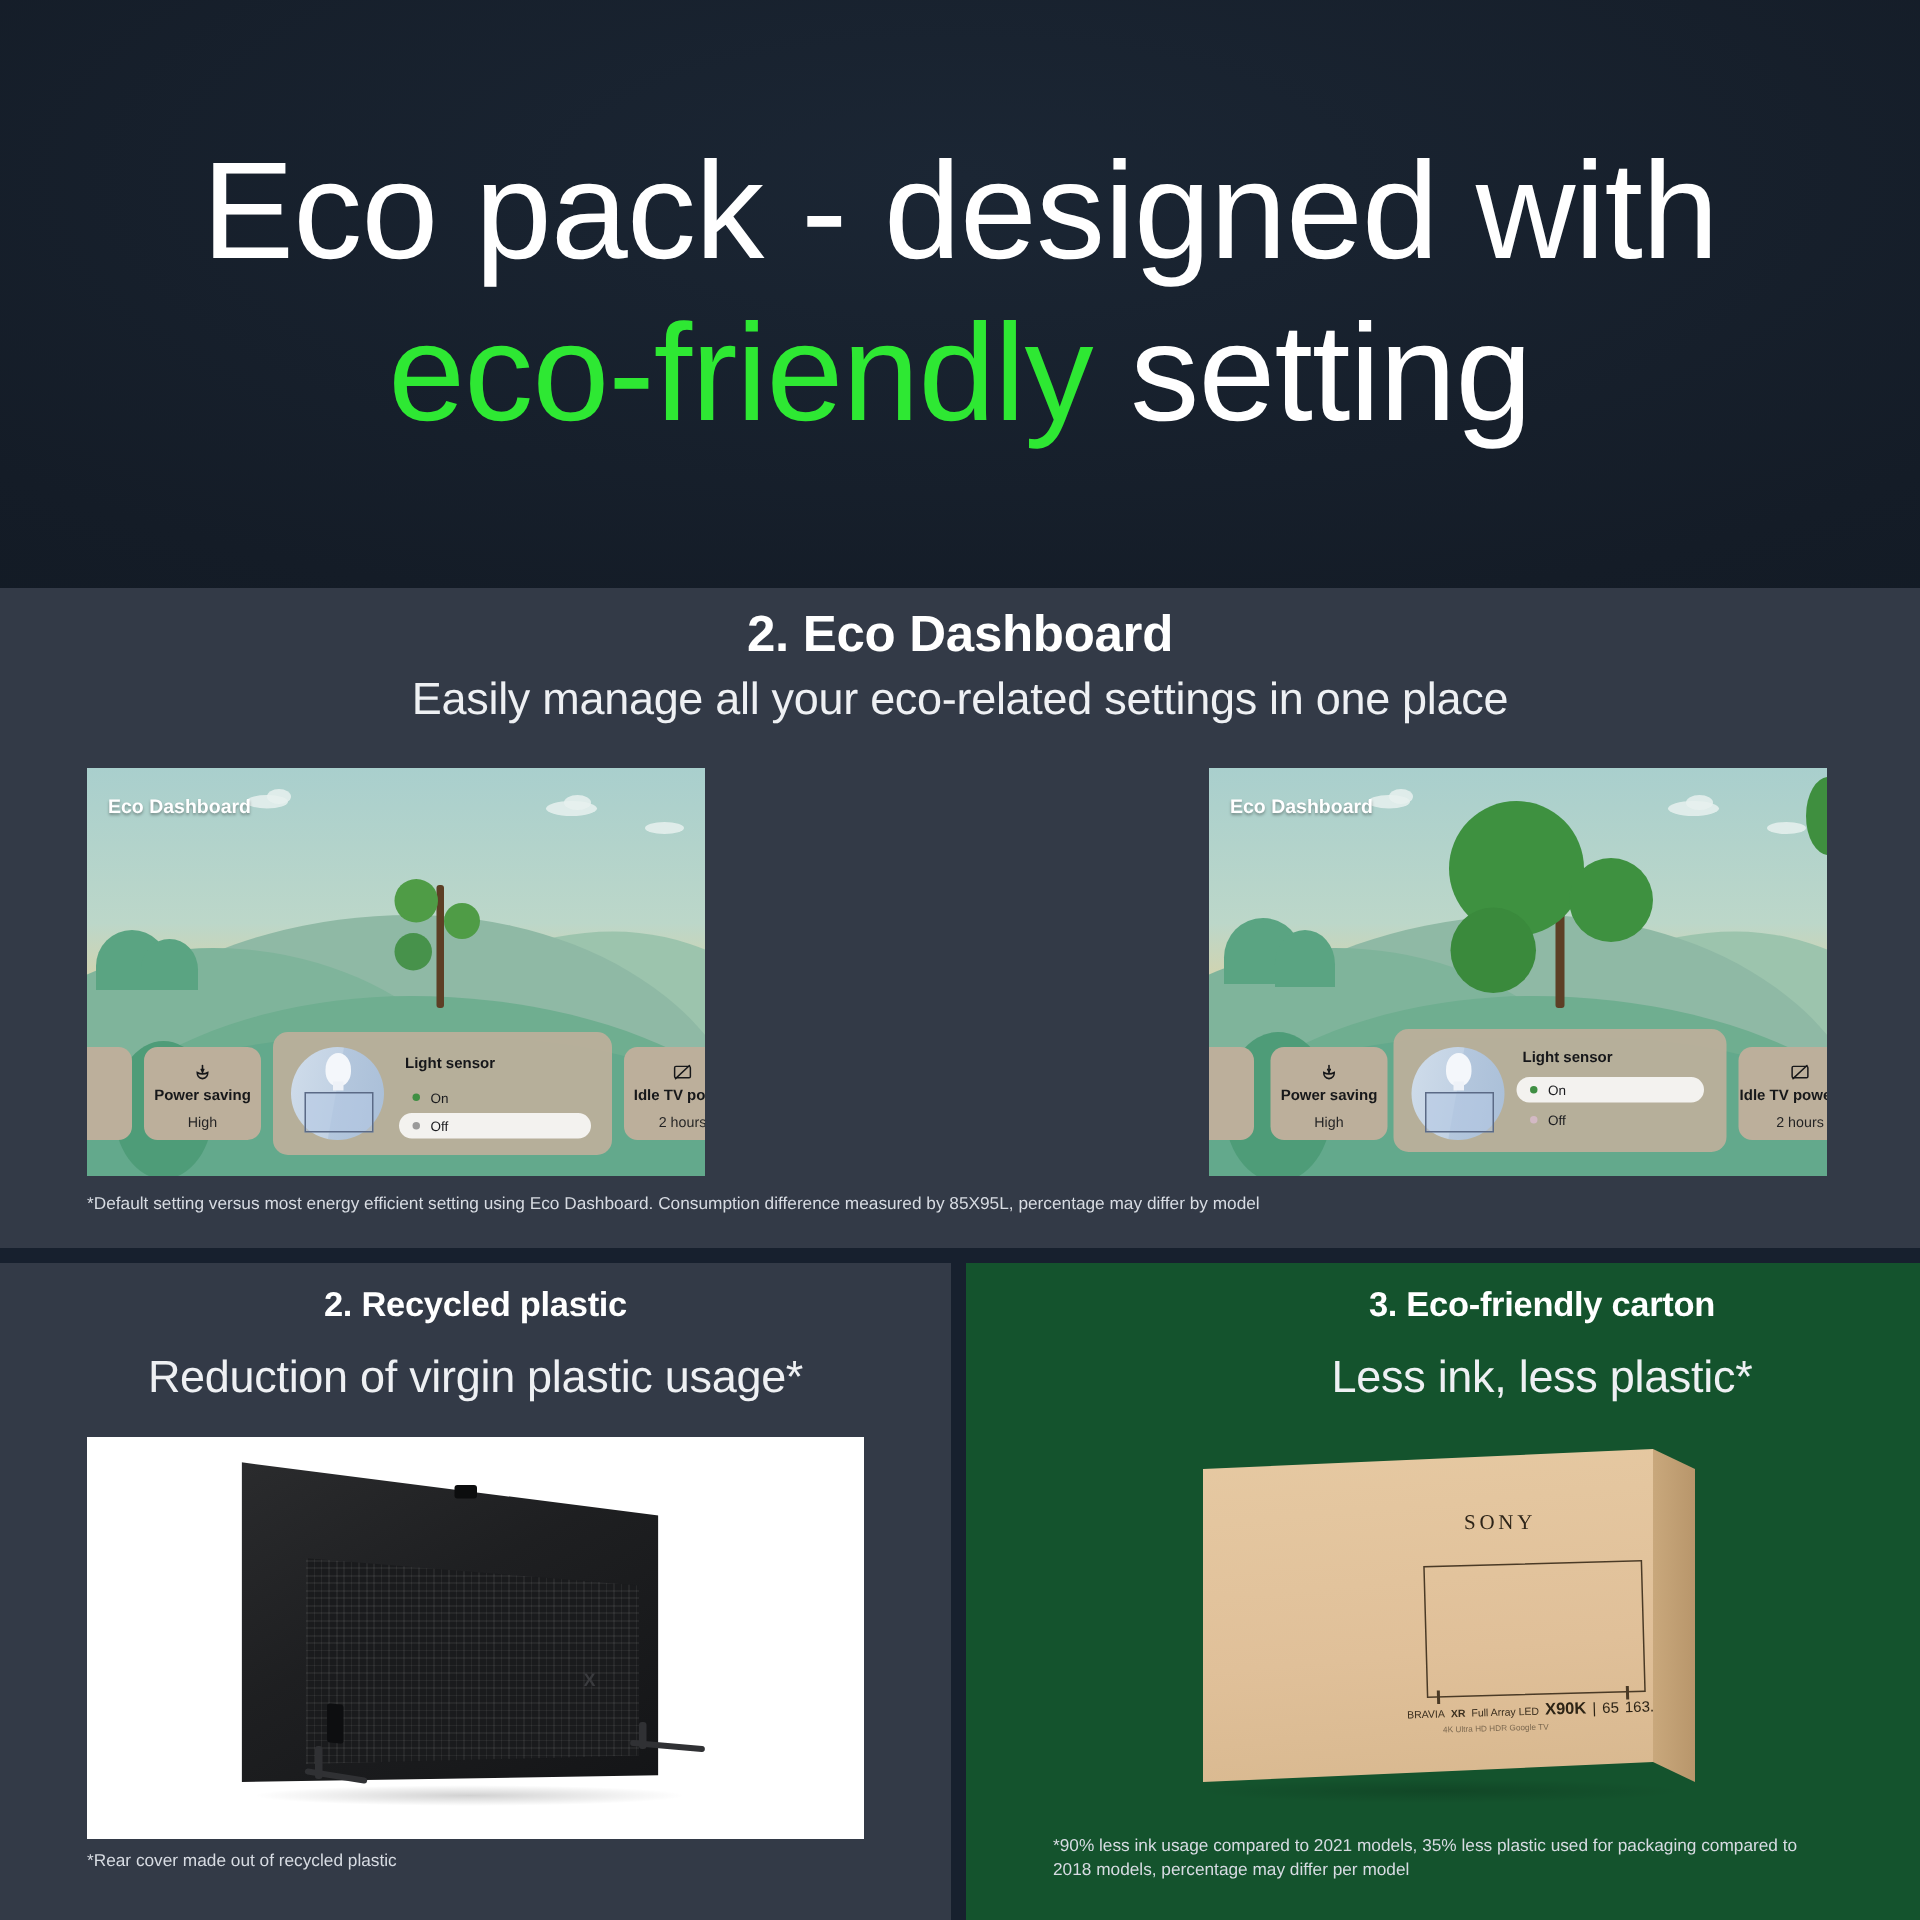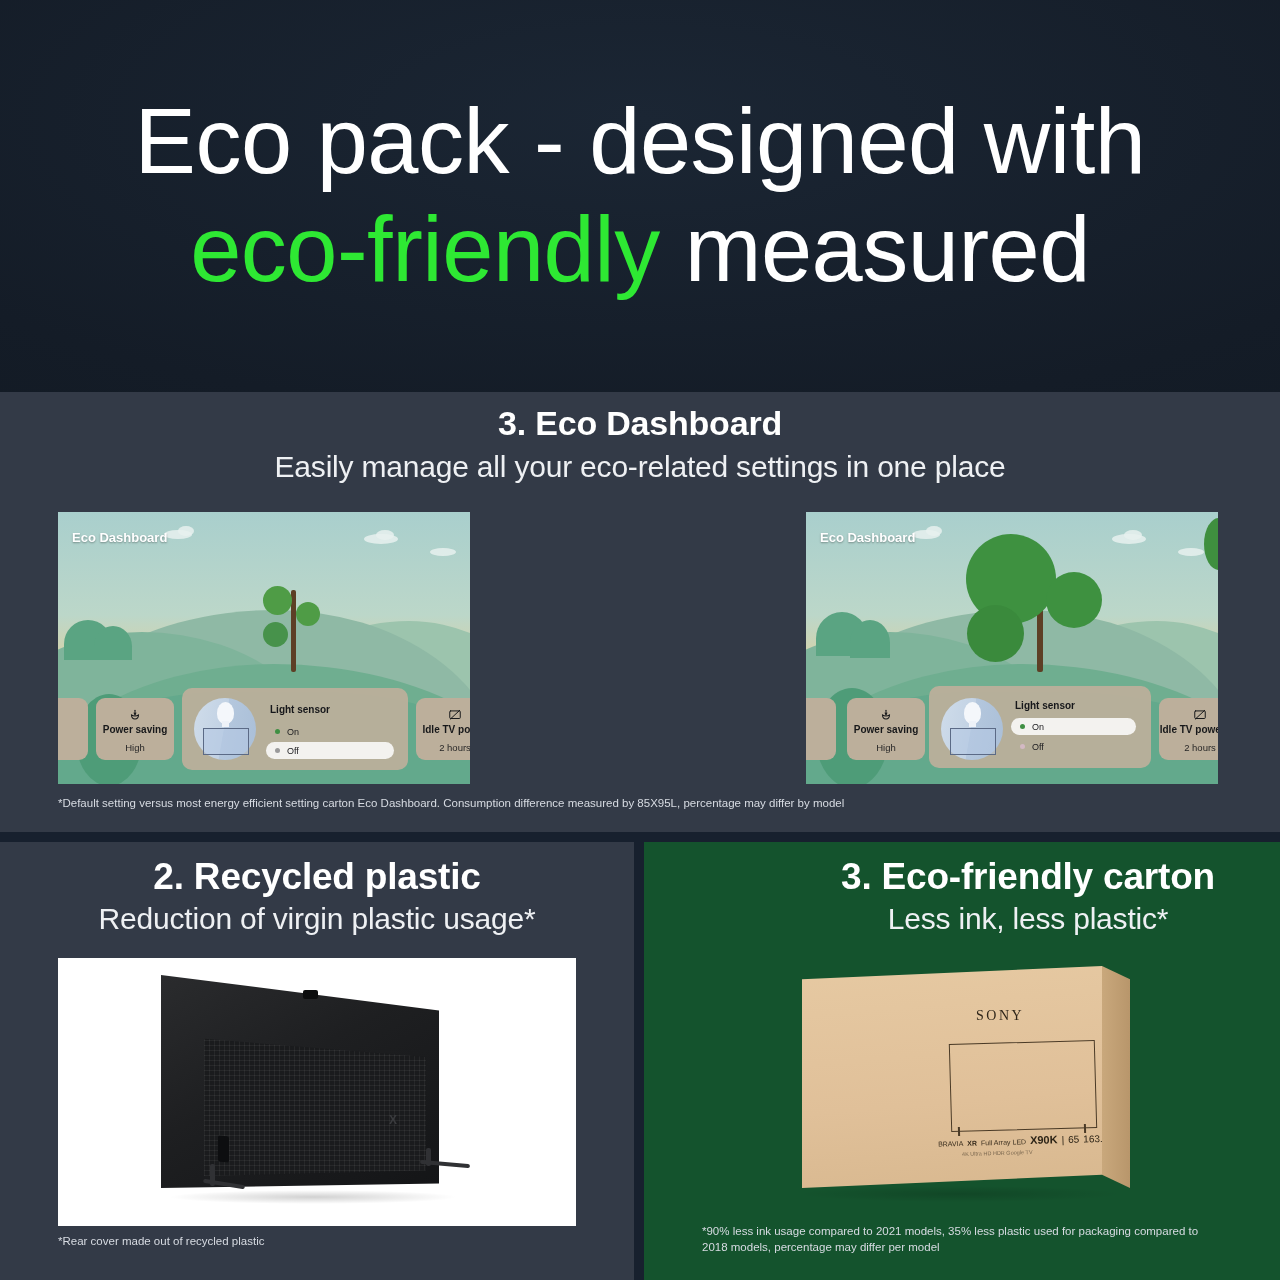--- a/index.html
+++ b/index.html
@@ -112,21 +112,21 @@
   .stat .s-big{color:#ffffff;font-size:78px;font-weight:700;line-height:1.0;margin-top:2px;letter-spacing:-1px;}
   .stat .s-bot{color:#f4f5f7;font-size:26px;margin-top:6px;letter-spacing:-0.3px;}
 
   
   .div-h{position:absolute;left:0;top:832px;width:1280px;height:10px;background:#17202e;}
   .div-v{position:absolute;left:634px;top:842px;width:10px;height:438px;background:#17202e;}
 
   
   .sec2{position:absolute;left:0;top:842px;width:634px;height:438px;background:#333a47;}
   .sec3{position:absolute;left:644px;top:842px;width:768px;height:438px;background:#14532d;}
-  .sec2 .sec-title,.sec3 .sec-title{position:absolute;left:0;right:0;top:14px;font-size:37px;text-align:center;}
+  .sec2 .sec-title,.sec3 .sec-title{position:absolute;left:0;right:0;top:14px;font-size:23px;text-align:center;}
   .sec2 .sec-sub,.sec3 .sec-sub{position:absolute;left:0;right:0;top:60px;font-size:30px;}
 
   .photo-white{
     position:absolute;left:58px;top:116px;width:518px;height:268px;
     background:#ffffff;overflow:hidden;
   }
   
   .tvr-panel{
     position:absolute;left:103px;top:8px;width:278px;height:222px;
     background:linear-gradient(150deg,#2b2c2e 0%,#1e1f21 45%,#141517 100%);
@@ -185,25 +185,25 @@
   .carton-code{position:absolute;left:370px;top:200px;width:9px;height:9px;
     background:repeating-linear-gradient(45deg,#6b5a44 0 1px,transparent 1px 2px);opacity:.7;}
 </style>
 </head>
 <body>
 
 <div class="page">
 
   <div class="hero">
     <div class="hero-line l1">Eco pack - designed with</div>
-    <div class="hero-line l2"><span class="hero-em">eco-friendly</span><span> measured</span></div>
+    <div class="hero-line l2"><span class="hero-em">eco-friendly</span><span> setting</span></div>
   </div>
 
   <div class="sec1">
-    <div class="sec-title">3. Eco Dashboard</div>
+    <div class="sec-title">2. Eco Dashboard</div>
     <div class="sec-sub">Easily manage all your eco-related settings in one place</div>
 
     <div class="tv-shot left">
       <div class="sky"></div>
       <div class="hillC"></div>
       <div class="hillA"></div>
       <div class="hillB"></div>
       <div class="hillD"></div>
       <div class="hillE"></div>
       <div class="cloud" style="left:106px;top:18px;width:28px;height:9px;"></div>
@@ -337,21 +337,21 @@
           <svg width="14" height="14" viewBox="0 0 24 24" fill="none" stroke="#17181a" stroke-width="1.7" stroke-linecap="round">
             <rect x="3" y="5" width="18" height="13" rx="1.5"></rect>
               <path d="M4 19L20 4"></path>
           </svg>
         </div>
         <div class="t-name" style="white-space:nowrap;">Idle TV power off</div>
         <div class="t-val">2 hours</div>
       </div>
     </div>
 
-    <div class="footnote">*Default setting versus most energy efficient setting carton Eco Dashboard. Consumption difference measured by 85X95L, percentage may differ by model</div>
+    <div class="footnote">*Default setting versus most energy efficient setting using Eco Dashboard. Consumption difference measured by 85X95L, percentage may differ by model</div>
   </div>
 
   <div class="div-h"></div>
   <div class="div-v"></div>
 
   <div class="sec2">
     <div class="sec-title">2. Recycled plastic</div>
     <div class="sec-sub">Reduction of virgin plastic usage*</div>
 
     <div class="photo-white">

